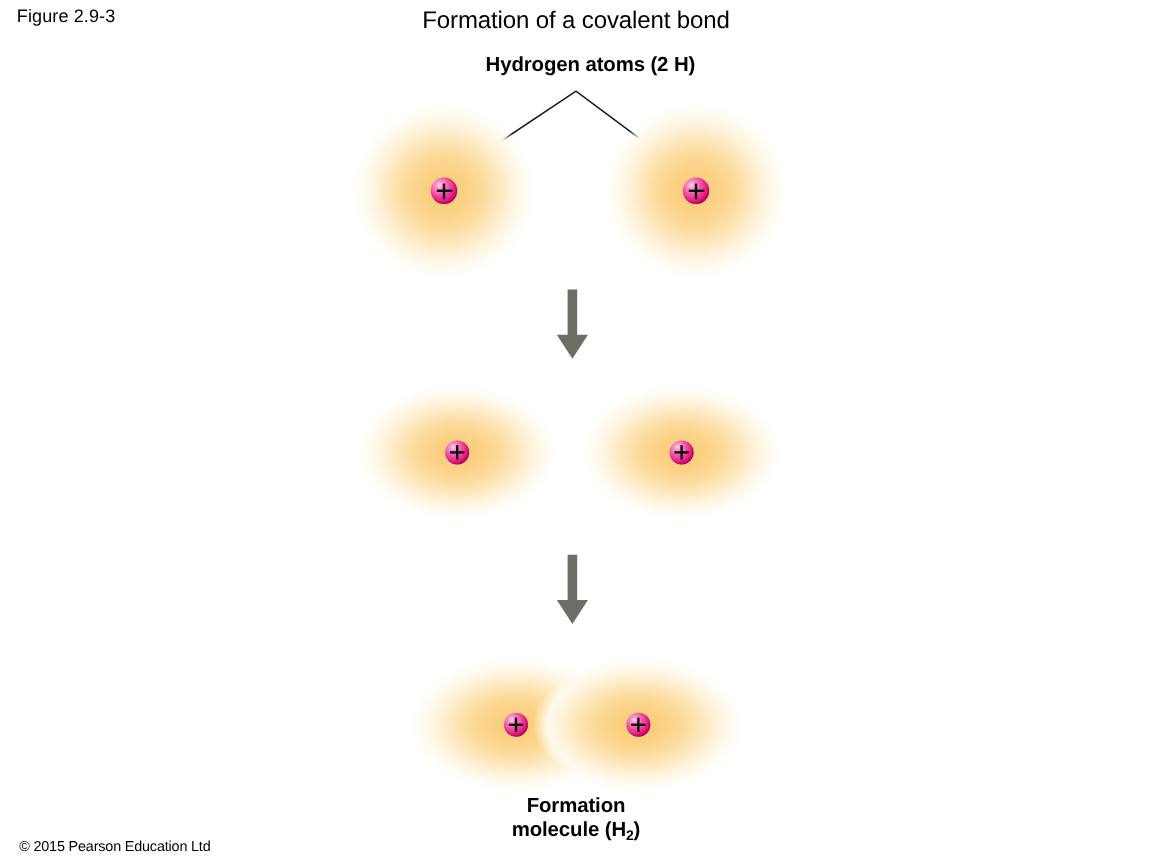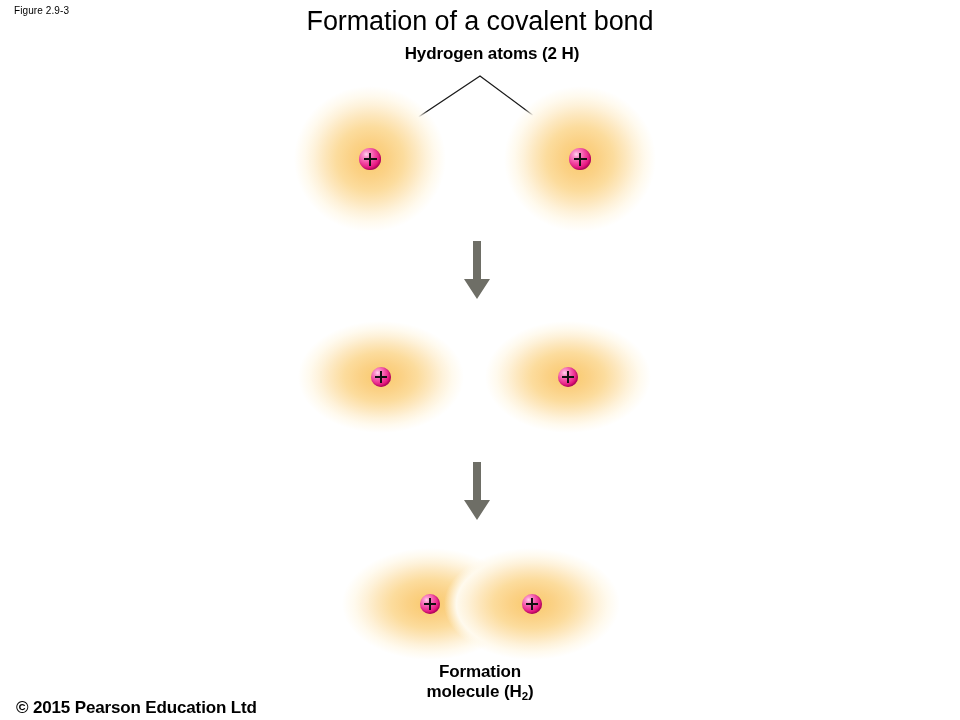--- a/index.html
+++ b/index.html
@@ -15,32 +15,32 @@
     overflow: hidden;
     font-family: "Liberation Sans", sans-serif;
     color: #000000;
   }
 
   
   .figure-label {
     position: absolute;
     left: 14px;
     top: 5px;
-    font-size: 10px;
+    font-size: 15px;
     font-weight: 400;
     letter-spacing: 0.1px;
     white-space: nowrap;
   }
   .main-title {
     position: absolute;
     left: 0;
     right: 0;
     top: 6px;
     text-align: center;
-    font-size: 27px;
+    font-size: 20px;
     font-weight: 400;
     letter-spacing: -0.1px;
   }
   .stage-label {
     position: absolute;
     text-align: center;
     font-size: 17px;
     font-weight: bold;
     letter-spacing: -0.1px;
     line-height: 1.18;
@@ -55,22 +55,22 @@
   #label-bottom {
     left: 0;
     right: 0;
     top: 662px;
     white-space: normal;
   }
   .copyright {
     position: absolute;
     left: 16px;
     top: 698px;
-    font-size: 17px;
-    font-weight: bold;
+    font-size: 12px;
+    font-weight: normal;
     letter-spacing: -0.15px;
     white-space: nowrap;
   }
   sub {
     font-size: 0.68em;
     vertical-align: baseline;
     position: relative;
     bottom: -0.28em;
   }
 

